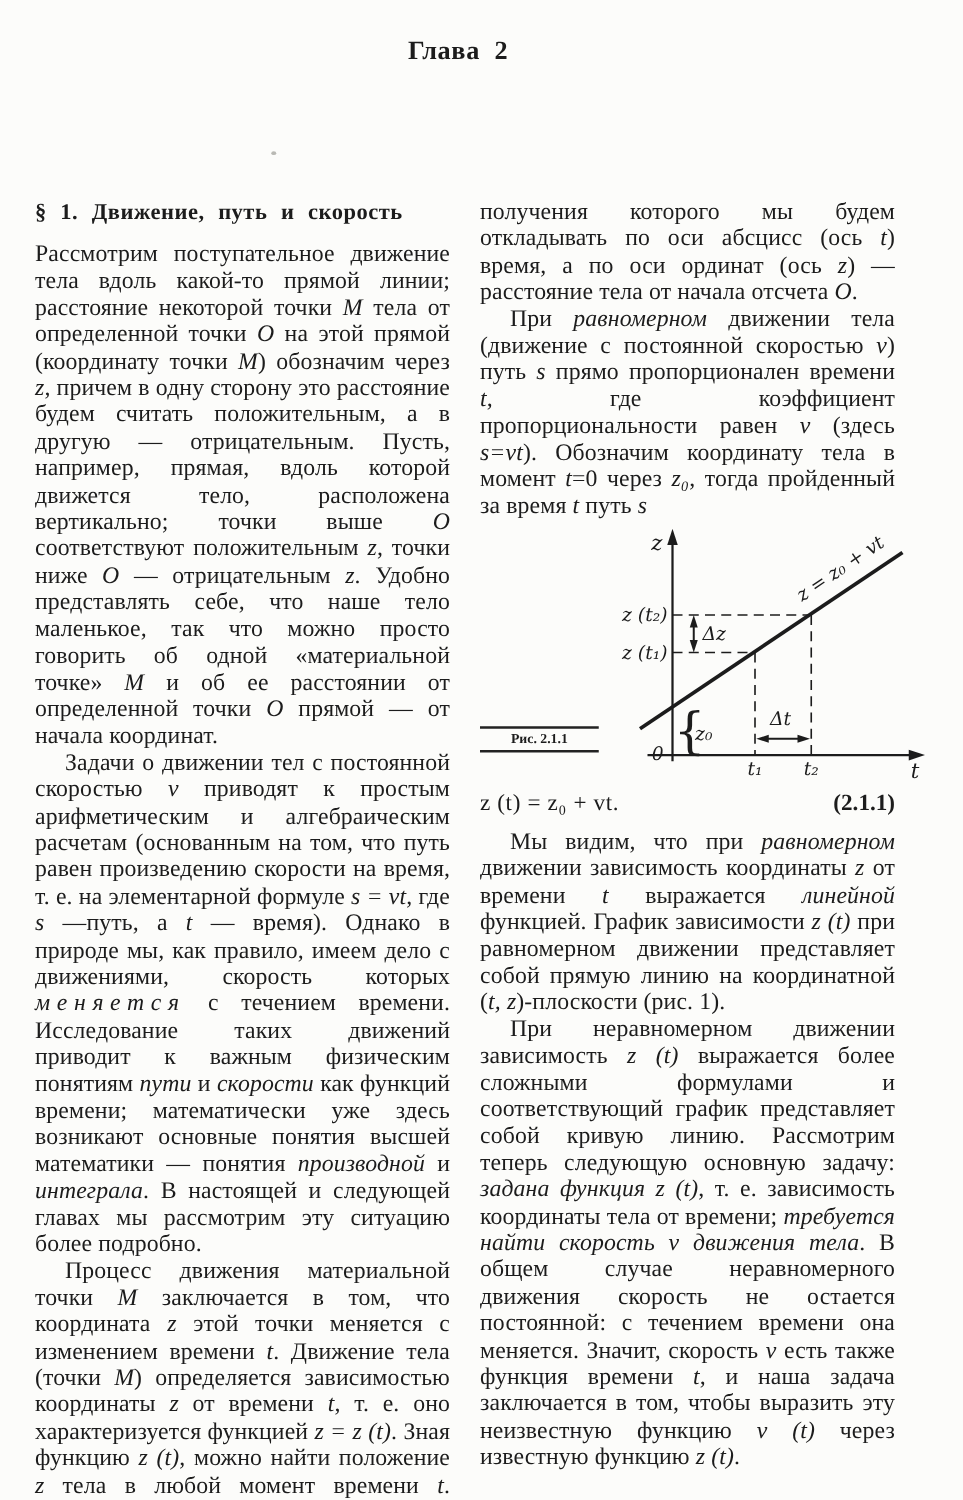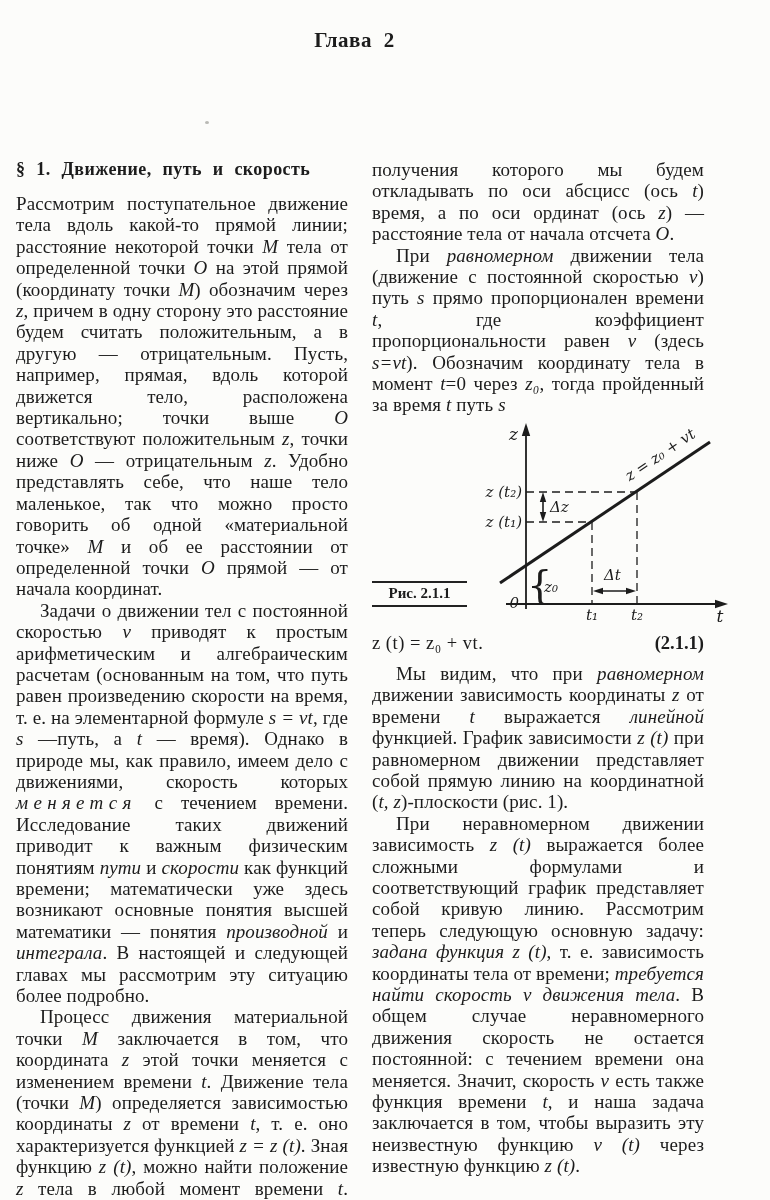--- a/index.html
+++ b/index.html
@@ -4,21 +4,21 @@
 <style>
   html, body { margin: 0; padding: 0; }
   body {
     width: 770px; height: 1200px;
     background: #fcfcfa;
     color: #1c1c1c;
     font-family: "Liberation Serif", "DejaVu Serif", serif;
     overflow: hidden;
     position: relative;
   }
-  .page { width: 709px; height: 1200px; position: relative; }
+  .page { width: 709px; height: 1200px; position: relative; margin-left: 12px; }
 
   .chapter-label {
     margin-top: 0; padding-top: 28px;
     text-align: center;
     font-size: 21px; font-weight: bold;
     letter-spacing: 0.5px; word-spacing: 6px;
   }
   .chapter-title {
     margin-top: 15px;
     text-align: center;
@@ -61,21 +61,21 @@
     position: relative;
     height: 205px;
     margin: 5px 0 3px 0;
   }
   .caption-box {
     position: absolute; left: 0; top: 160px;
     width: 95px;
     border-top: 2px solid #222; border-bottom: 2px solid #222;
     padding: 2px 0 3px 0;
     text-align: center;
-    font-size: 15px; font-weight: bold;
+    font-size: 11px; font-weight: bold;
   }
   .fig-svg { position: absolute; left: 104px; top: 0; }
   .fig-svg line, .fig-svg path { stroke: #1c1c1c; }
   .fig-svg .axis  { stroke-width: 1.8; }
   .fig-svg .main  { stroke-width: 3; }
   .fig-svg .dash  { stroke-width: 1.3; stroke-dasharray: 8 5; }
   .fig-svg .thin  { stroke-width: 1.6; }
   .fig-svg polygon { fill: #1c1c1c; stroke: none; }
   .fig-svg text {
     font-family: "DejaVu Serif", "Liberation Serif", serif;

